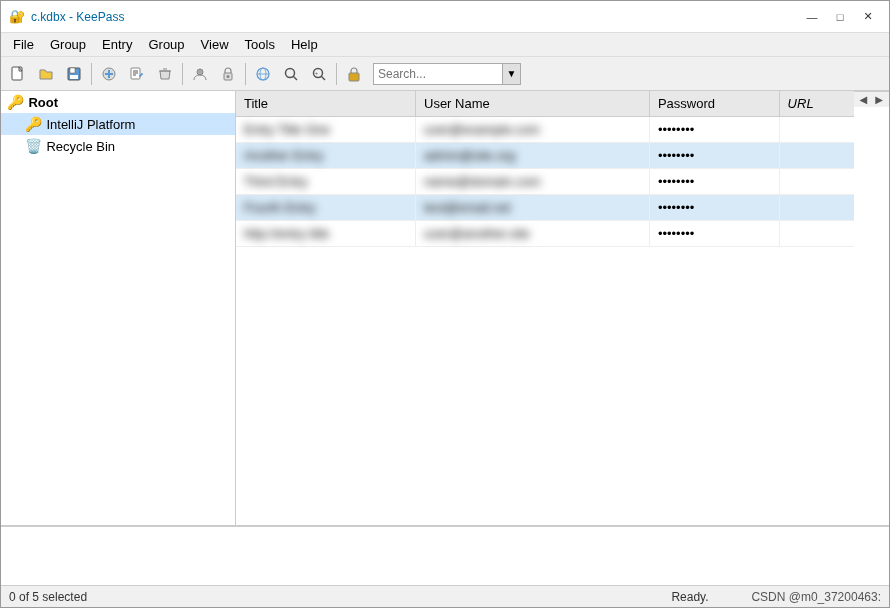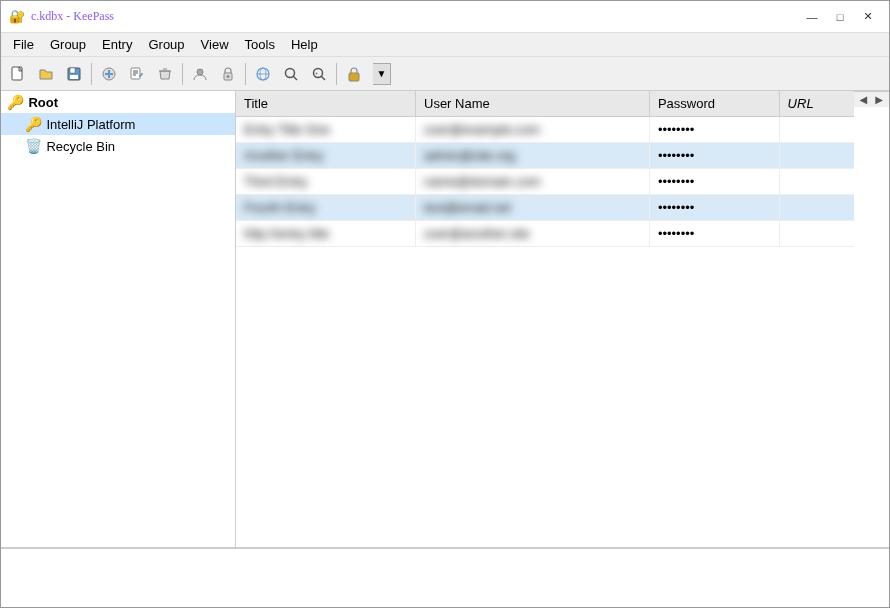--- a/index.html
+++ b/index.html
@@ -39,22 +39,21 @@
       gap: 6px;
     }
 
     .title-icon {
       width: 16px;
       height: 16px;
     }
 
     .title-text {
       font-size: 12px;
-      color: #8b5cf6;
-      font-family: Liberation Serif, serif;
+      color: #0369a1;
     }
 
     .window-controls {
       display: flex;
       gap: 2px;
     }
 
     .win-btn {
       width: 26px;
       height: 20px;
@@ -422,20 +421,21 @@
       </svg>
     </div>
     <div class="tb-separator"></div>
     <div class="tb-btn" title="Lock Workspace">
       <svg width="16" height="16" viewBox="0 0 16 16" fill="none">
         <rect x="3" y="7" width="10" height="8" rx="1" fill="#daa520" stroke="#888" stroke-width="1"></rect>
         <path d="M5 7V5a3 3 0 016 0v2" fill="none" stroke="#888" stroke-width="1.2"></path>
       </svg>
     </div>
     <div class="tb-search">
+      <input type="text" placeholder="Search..." style="">
       <div class="tb-search-arrow">▼</div>
     </div>
   </div>
 
   <div class="main-content">
 
     <div class="left-panel">
       <div class="tree-item tree-item-root">
         <span class="tree-icon icon-key">🔑</span>
         <span>Root</span>
@@ -527,14 +527,19 @@
           <div class="h-scroll-thumb"></div>
         </div>
         <span class="h-scroll-arrow">▶</span>
       </div>
     </div>
   </div>
 
   <div class="bottom-panel">
   </div>
 
+  <div class="status-bar">
+    <span class="status-left">0 of 5 selected</span>
+    <span class="status-mid">Ready.</span>
+    <span class="status-right">CSDN @m0_37200463:</span>
+  </div>
 
 </div>
 
 </body></html>

